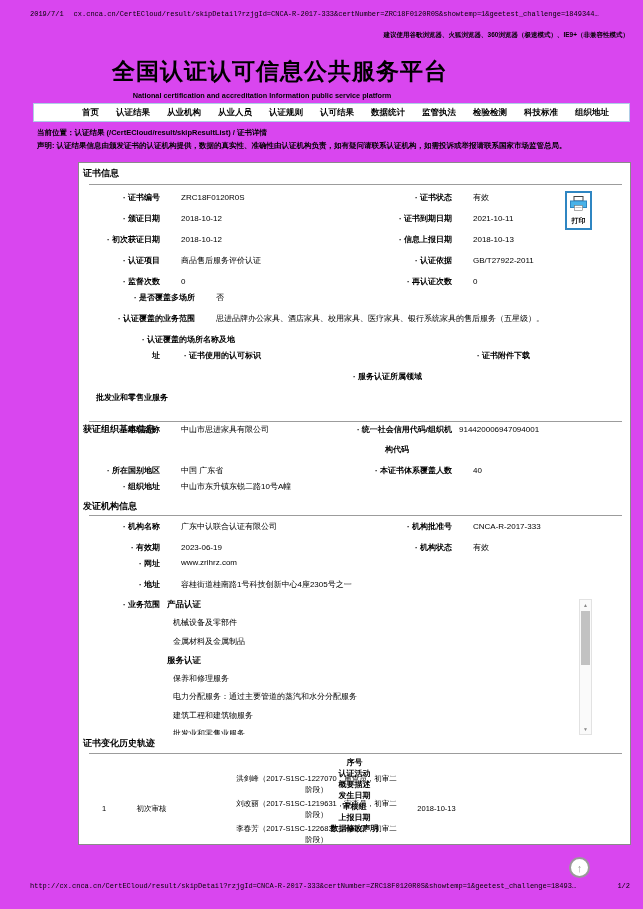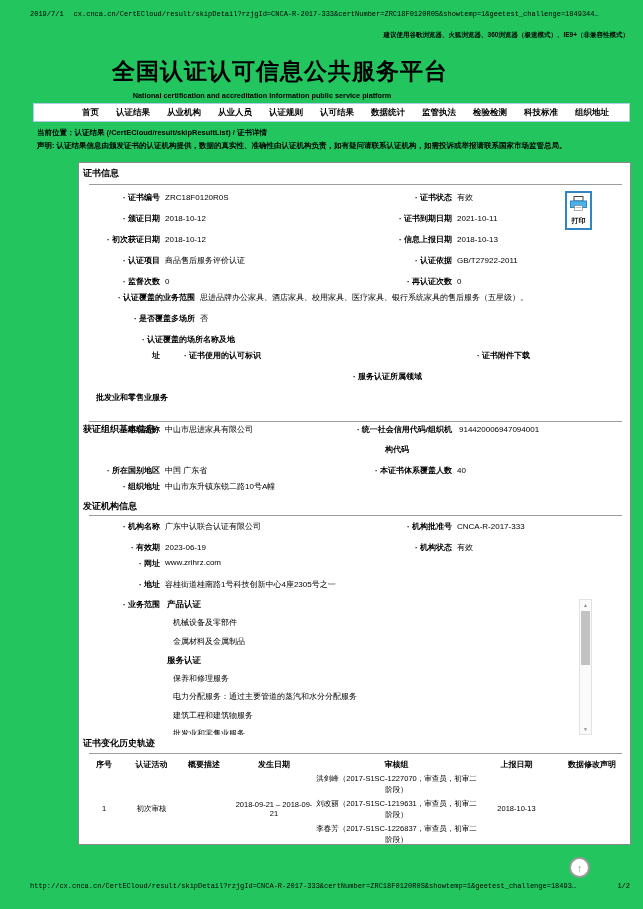--- a/index.html
+++ b/index.html
@@ -1,16 +1,16 @@
 <!DOCTYPE html>
 <html><head>
 <meta charset="utf-8">
 <style>
   html,body{margin:0;padding:0;background:#fff;}
-  .page{position:relative;width:643px;height:909px;background:#22c55e;overflow:hidden;
+  .page{position:relative;width:643px;height:909px;background:#d946ef;overflow:hidden;
         font-family:"Liberation Sans",sans-serif;color:#000;}
   
   .print-header{position:absolute;top:10px;left:30px;right:14px;display:flex;gap:10px;
         font-family:"Liberation Mono",monospace;font-size:7px;white-space:nowrap;}
   .footer{position:absolute;top:882px;left:30px;right:13px;display:flex;justify-content:space-between;
         font-family:"Liberation Mono",monospace;font-size:7px;white-space:nowrap;}
   .browser-notice{position:absolute;top:31px;right:14px;font-size:6.5px;font-weight:bold;}
   
   .masthead{position:absolute;top:56px;left:112px;width:300px;text-align:center;white-space:nowrap;}
   .site-title{font-size:23px;font-weight:bold;letter-spacing:1px;}
@@ -30,21 +30,21 @@
   .rows{position:absolute;left:6px;right:8px;}
   .r{display:flex;height:21px;font-size:8px;white-space:nowrap;}
   .half-l{width:257px;display:flex;align-items:center;}
   .half-r{flex:1;display:flex;align-items:center;}
   .lab{font-weight:bold;text-align:right;}
   .lab::before{content:"· ";}
   .half-l .lab{width:75px;}
   .half-r .lab{width:110px;}
   .w110{width:110px;}
   .w75{width:75px;}
-  .val{margin-left:5px;}
+  .val{margin-left:21px;}
   .nobullet::before{content:"";}
   .labwrap1{width:150px;text-align:right;font-weight:bold;}
   .labwrap1::before{content:"· ";}
   .ml24{margin-left:24px;width:auto;}
   .pushr{margin-left:auto;margin-right:92px;width:auto;}
   .ml268{margin-left:268px;width:auto;}
   .svc-val{margin-left:11px;font-weight:bold;}
   
   .r.tall{height:40px;align-items:flex-start;}
   .r.tall .half-l{height:19px;}
@@ -70,21 +70,21 @@
   .th{font-size:8px;font-weight:bold;text-align:center;}
   .td{font-size:7.5px;text-align:center;display:flex;flex-direction:column;justify-content:center;}
   .c0{width:50px;}.c1{width:45px;}.c2{width:60px;}.c3{width:80px;}.c4{width:165px;}.c5{width:75px;}.c6{width:76px;}
   .auditor{min-height:25px;line-height:11px;display:flex;align-items:center;justify-content:center;
        white-space:normal;font-size:7.5px;}
   
   .t-cert{top:4px;}  .rl-cert{top:21px;}  .rw-cert{top:24px;}
   .t-org{top:260px;} .rl-org{top:258px;}  .rw-org{top:257px;}
   .t-agc{top:337px;} .rl-agc{top:352px;}  .rw-agc{top:353px;}
   .t-his{top:574px;} .rl-his{top:590px;}
-  .thead{top:594px;height:14px;align-items:center;}
+  .thead{top:594px;height:14px;align-items:center;flex-direction:column;}
   .trow{top:608px;height:75px;}
   
   .print-btn{position:absolute;left:565px;top:191px;width:27px;height:39px;border:2px solid #2f86c2;
        box-sizing:border-box;background:#fff;display:flex;flex-direction:column;align-items:center;
        justify-content:center;gap:1px;cursor:pointer;}
   .print-label{font-size:7px;font-weight:bold;}
   
   .back-top{position:absolute;left:569px;top:857px;width:17px;height:17px;border:2px solid #9a9a9a;
        border-radius:50%;color:#9a9a9a;font-size:11px;font-weight:bold;display:flex;align-items:center;
        justify-content:center;cursor:pointer;background:#fff;}
@@ -172,26 +172,26 @@
         <div class="half-l">
             <span class="lab">监督次数</span>
             <span class="val">0</span>
           </div>
         <div class="half-r">
             <span class="lab">再认证次数</span>
             <span class="val">0</span>
           </div>
       </div>
       <div class="r">
+        <span class="lab w110">是否覆盖多场所</span>
+          <span class="val">否</span>
+      </div>
+      <div class="r">
         <span class="lab w110">认证覆盖的业务范围</span>
           <span class="val">思进品牌办公家具、酒店家具、校用家具、医疗家具、银行系统家具的售后服务（五星级）。</span>
-      </div>
-      <div class="r">
-        <span class="lab w110">是否覆盖多场所</span>
-          <span class="val">否</span>
       </div>
       <div class="r" style="height:16px;">
         <span class="labwrap1">认证覆盖的场所名称及地</span>
       </div>
       <div class="r">
         <span class="lab w75 nobullet">址</span>
         <span class="lab ml24">证书使用的认可标识</span>
         <span class="lab pushr">证书附件下载</span>
       </div>
       <div class="r">
@@ -294,21 +294,20 @@
       <div class="th c2">概要描述</div>
       <div class="th c3">发生日期</div>
       <div class="th c4">审核组</div>
       <div class="th c5">上报日期</div>
       <div class="th c6">数据修改声明</div>
     </div>
     <div class="trow">
       <div class="td c0">1</div>
       <div class="td c1">初次审核</div>
       <div class="td c2"></div>
-      <div class="td c3">2018-09-21 – 2018-09-21</div>
       <div class="td c4">
         <div class="auditor">洪剑峰（2017-S1SC-1227070，审查员，初审二阶段）</div>
         <div class="auditor">刘改丽（2017-S1SC-1219631，审查员，初审二阶段）</div>
         <div class="auditor">李春芳（2017-S1SC-1226837，审查员，初审二阶段）</div>
       </div>
       <div class="td c5">2018-10-13</div>
       <div class="td c6"></div>
     </div>
   </div>
 

